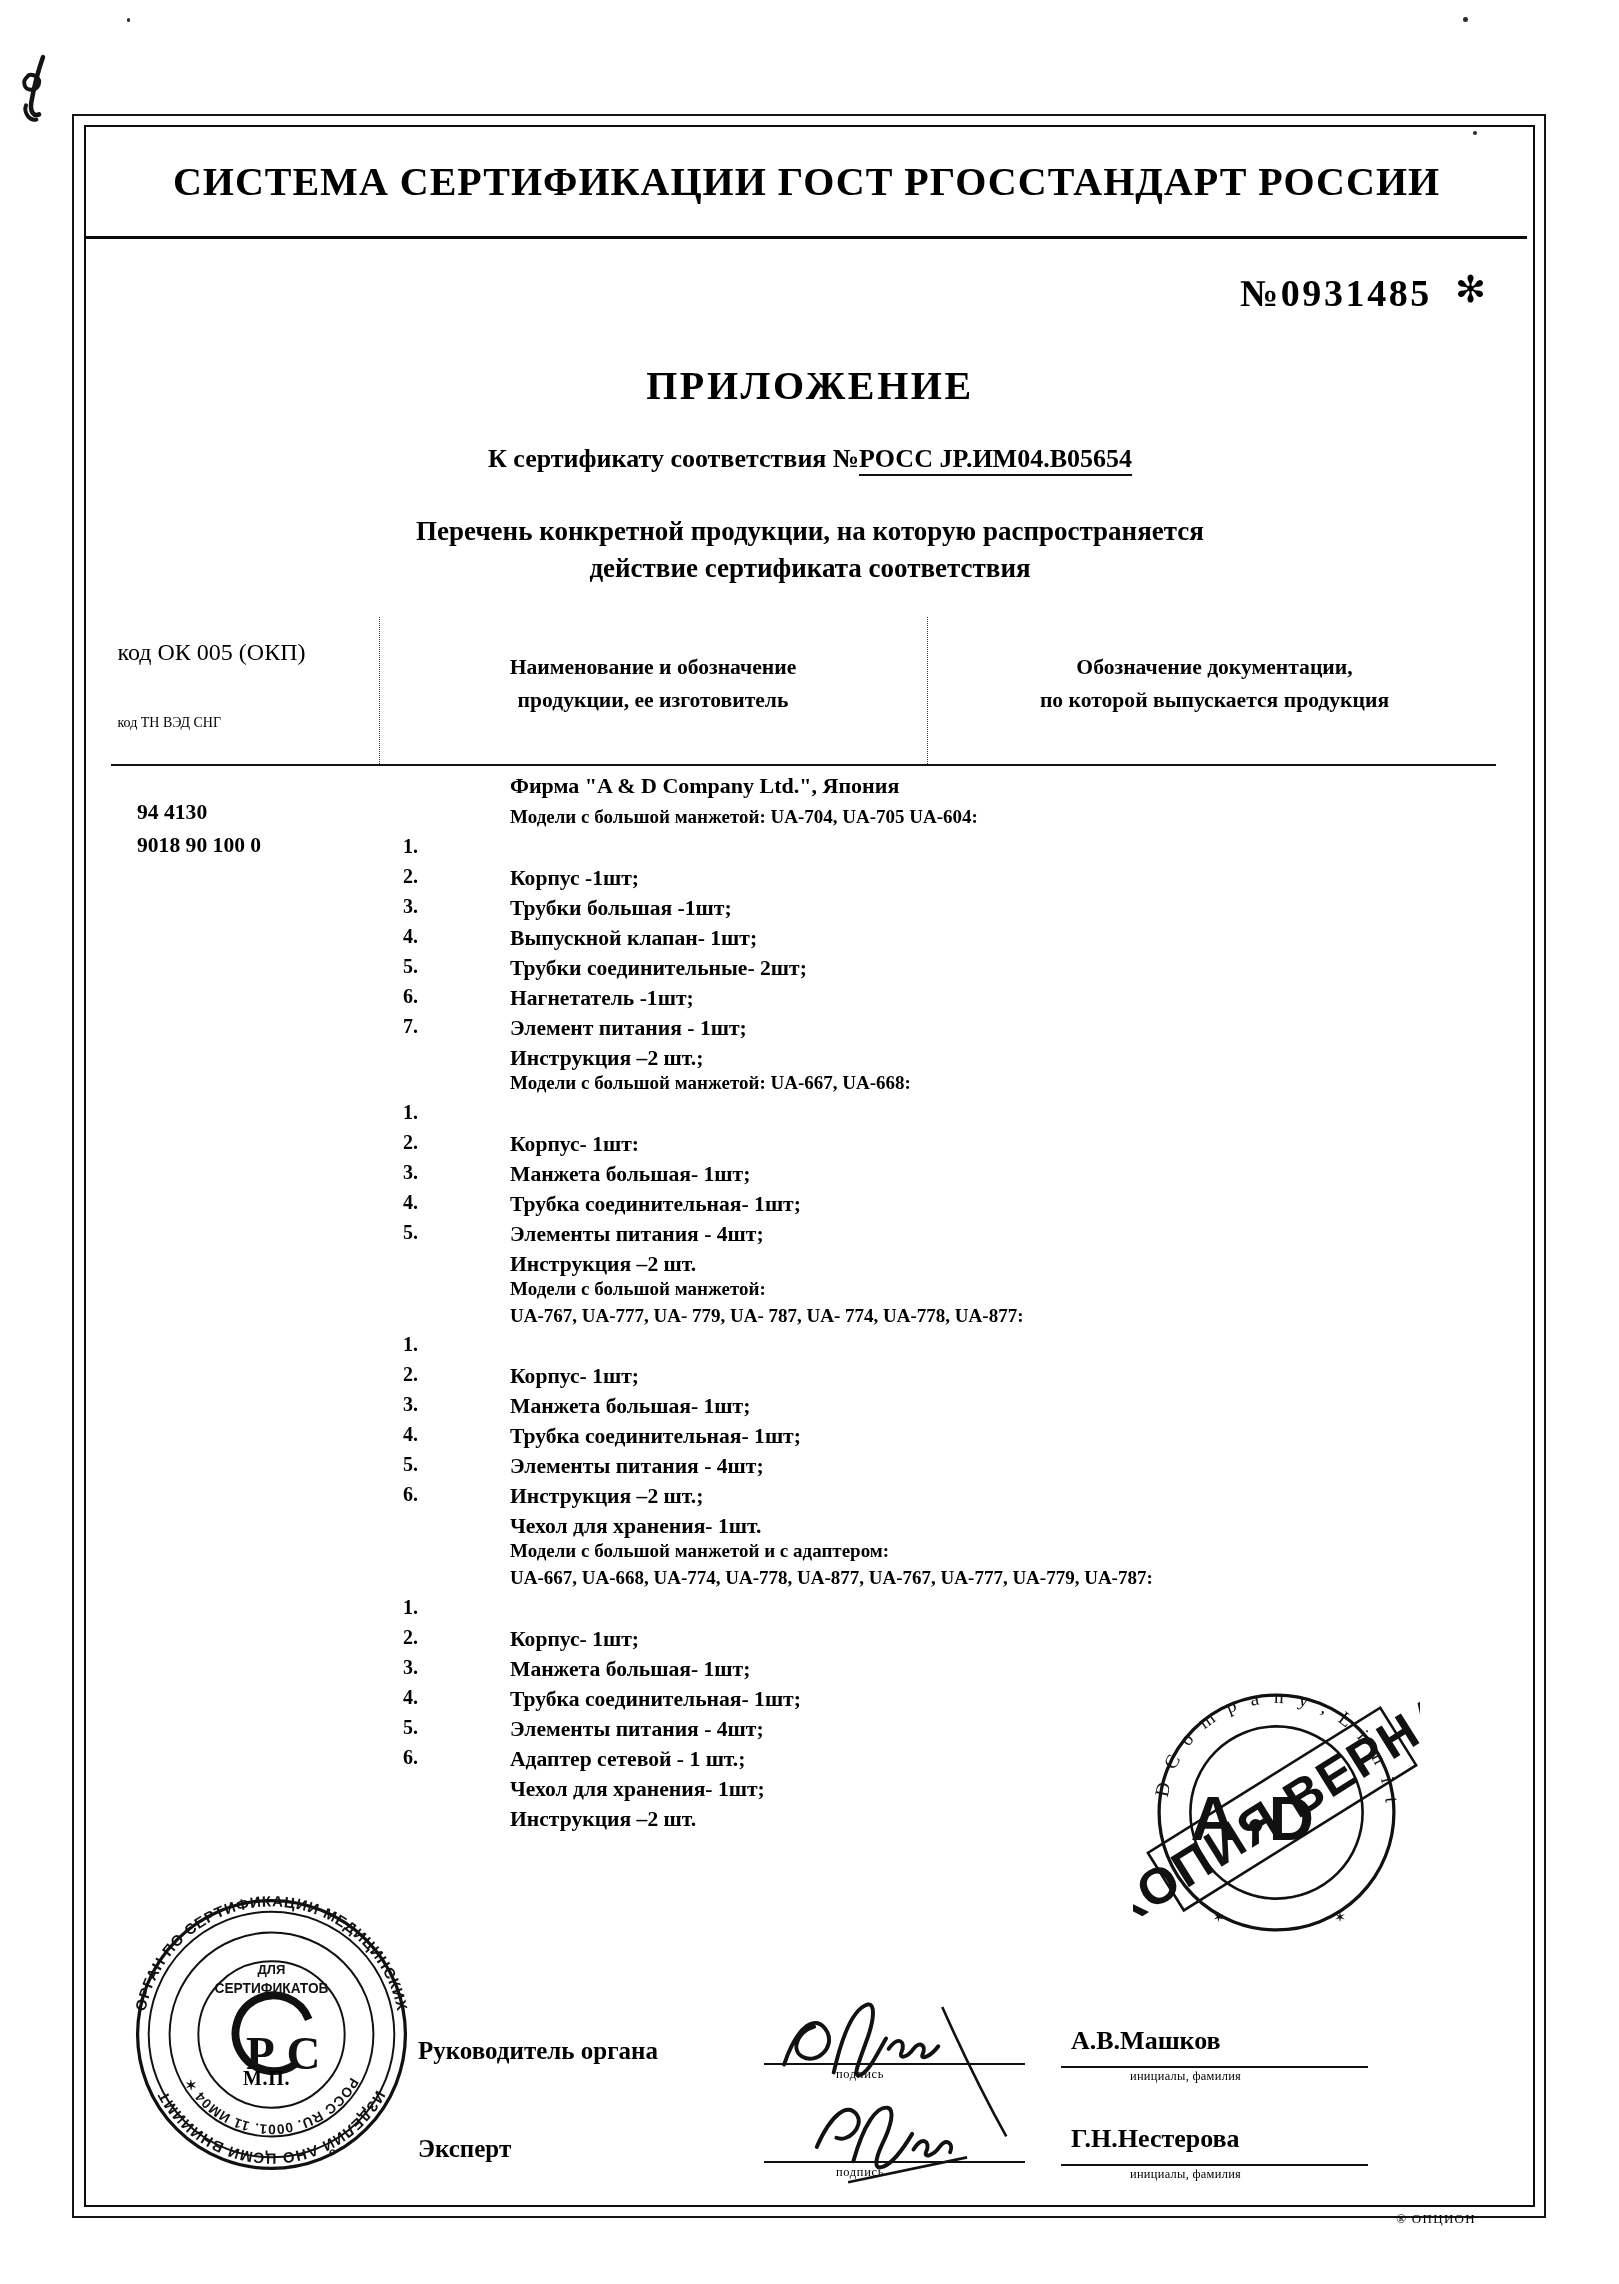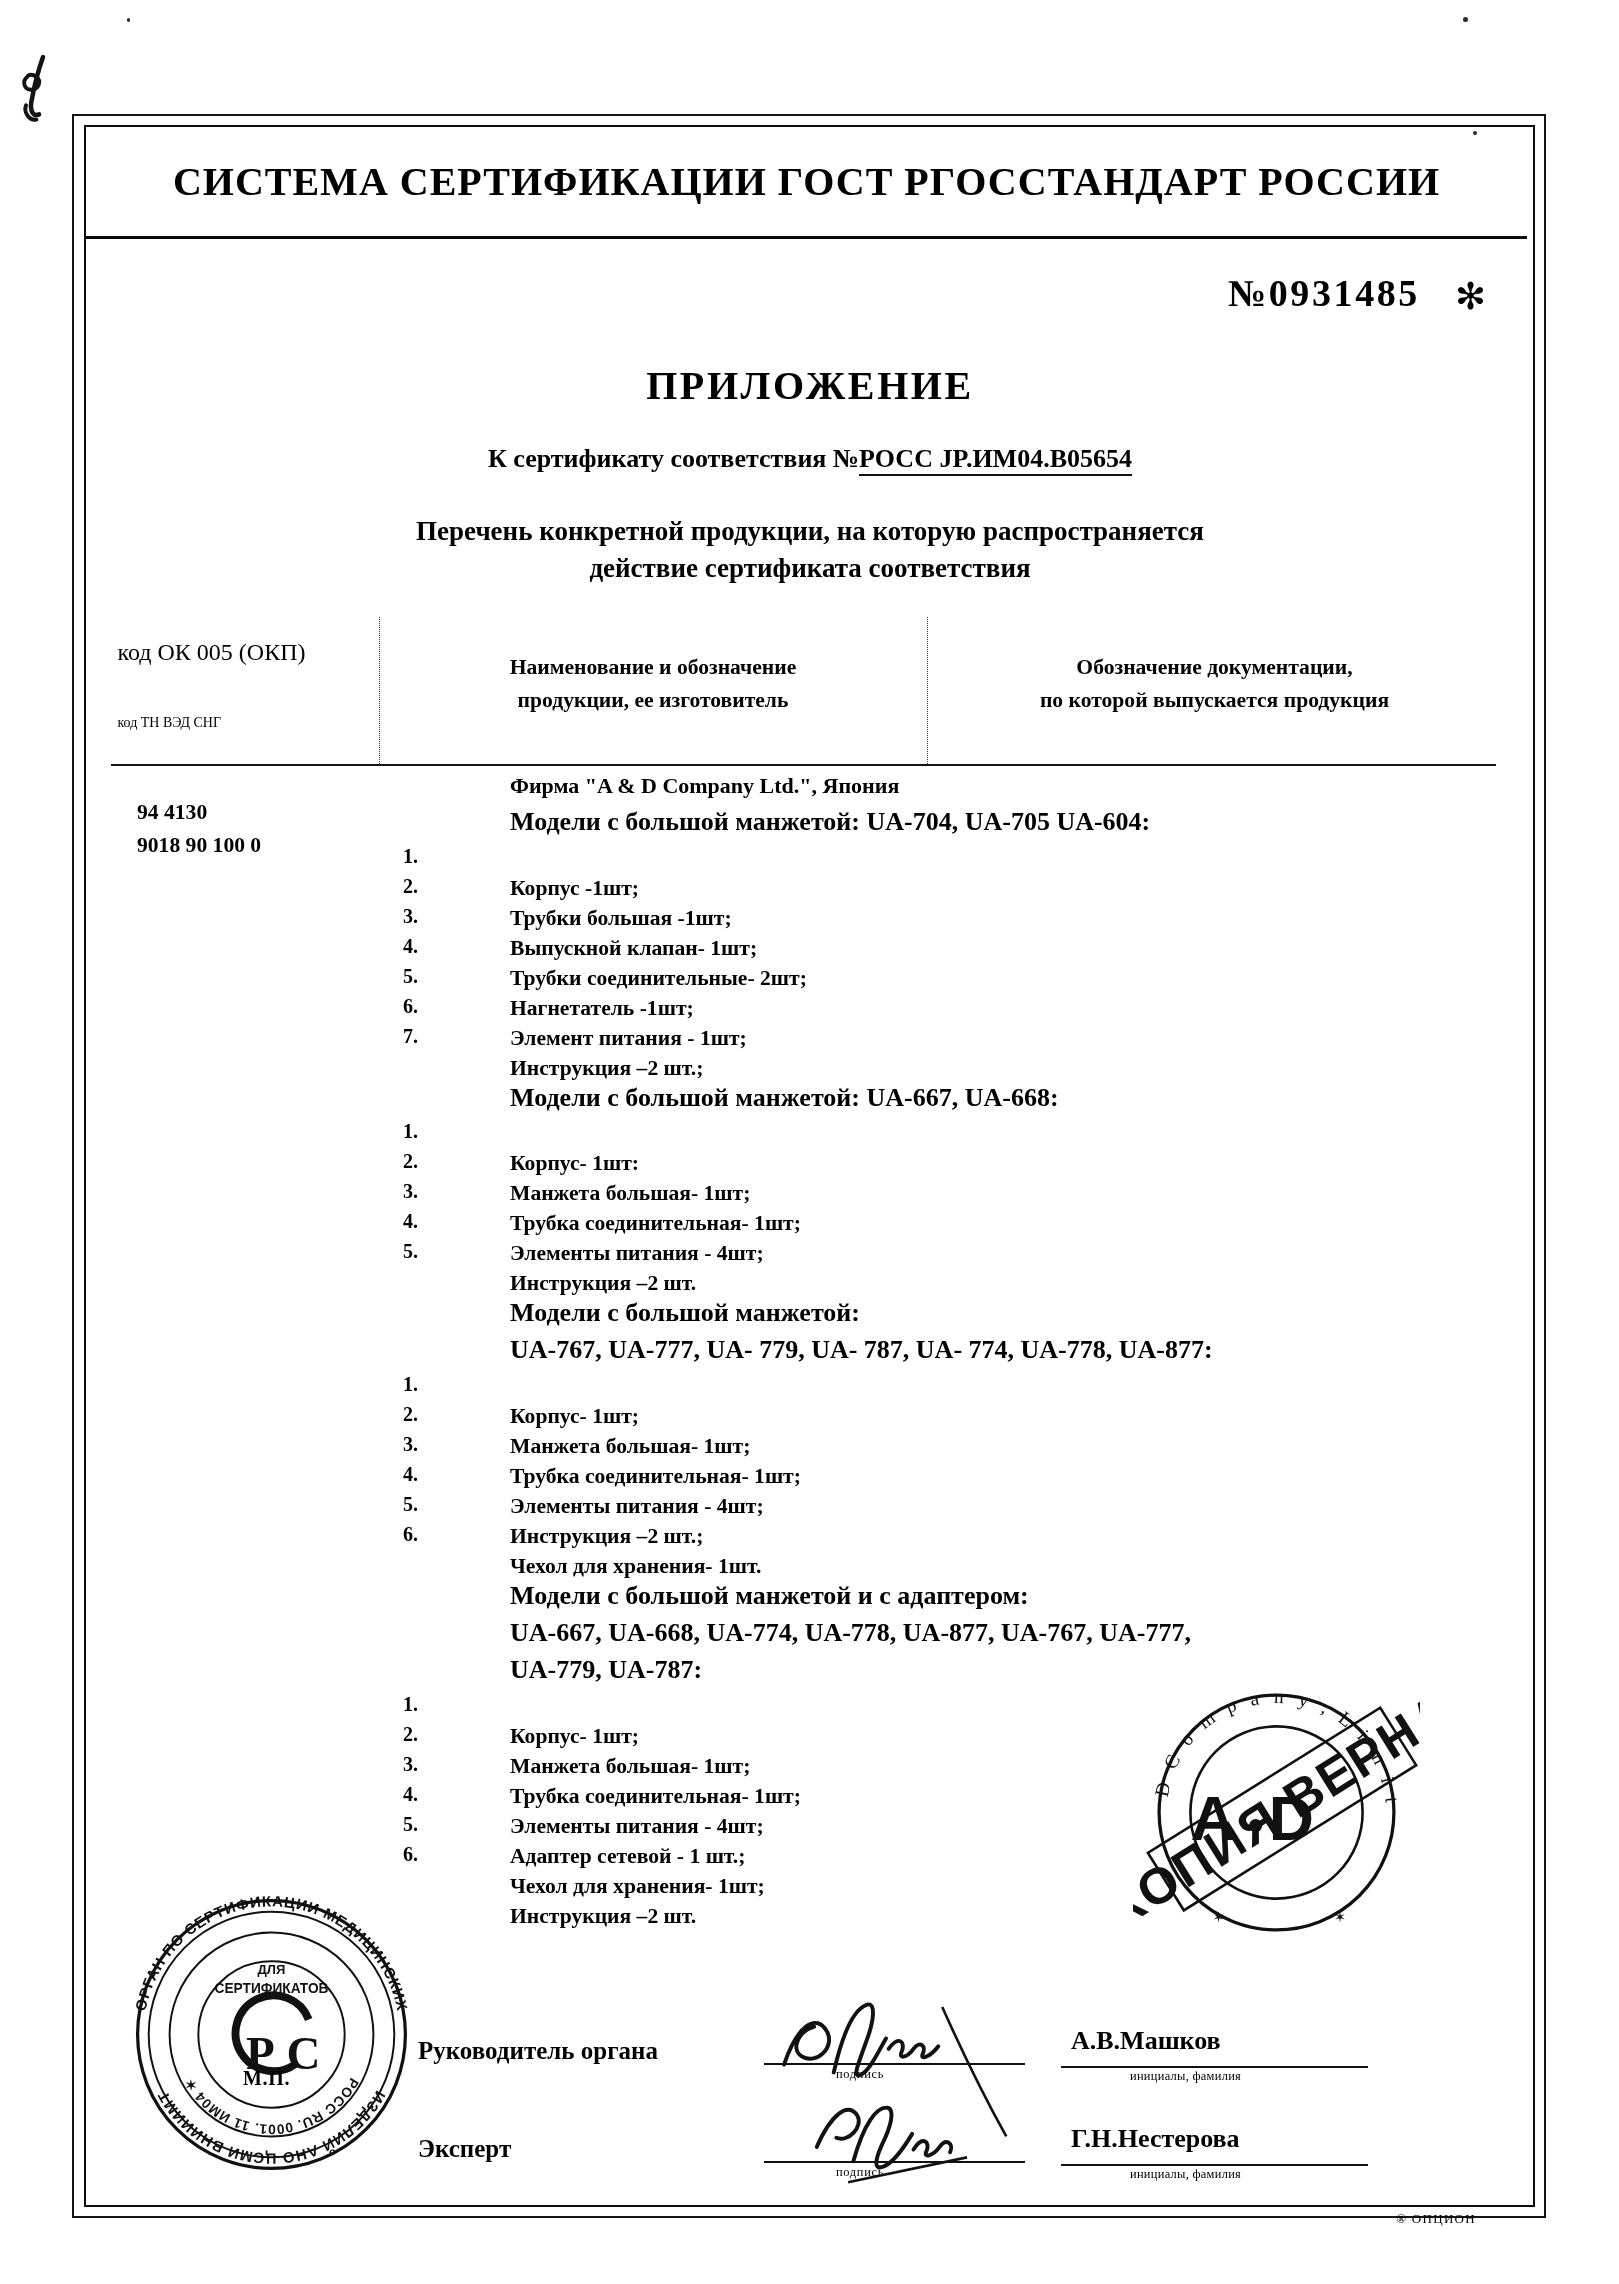--- a/index.html
+++ b/index.html
@@ -49,21 +49,21 @@
     font-size:40px;
     letter-spacing:1px;
     line-height:1.12;
     text-align:center;
     white-space:nowrap;
   }
 
   
   .cert-no-row {
     position:absolute; right:134px; top:271px;
-    display:flex; align-items:flex-end; gap:35px;
+    display:flex; align-items:flex-start; gap:23px;
   }
   .cert-no {
     font-family:"Liberation Serif", serif;
     font-weight:bold;
     font-size:38px;
     letter-spacing:2.6px;
   }
   .cert-star { font-size:37px; line-height:1; }
 
   
@@ -146,21 +146,21 @@
     font-size:21.6px;
     font-weight:bold;
     line-height:1.0;
   }
   .firm {
     font-weight:bold; font-size:22px;
     margin:0 0 6.5px 118px;
   }
   .group { margin-left:118px; }
   .group-gap { height:29px; }
-  .ghead { font-weight:bold; font-size:26px; line-height:1.42; }
+  .ghead { font-weight:bold; font-size:19px; line-height:1.42; }
   .item-row {
     position:relative;
     height:30px;
     font-weight:bold;
     font-size:21.6px;
     line-height:30px;
     white-space:nowrap;
   }
   .item-num {
     position:absolute; left:-131px; width:39px;

